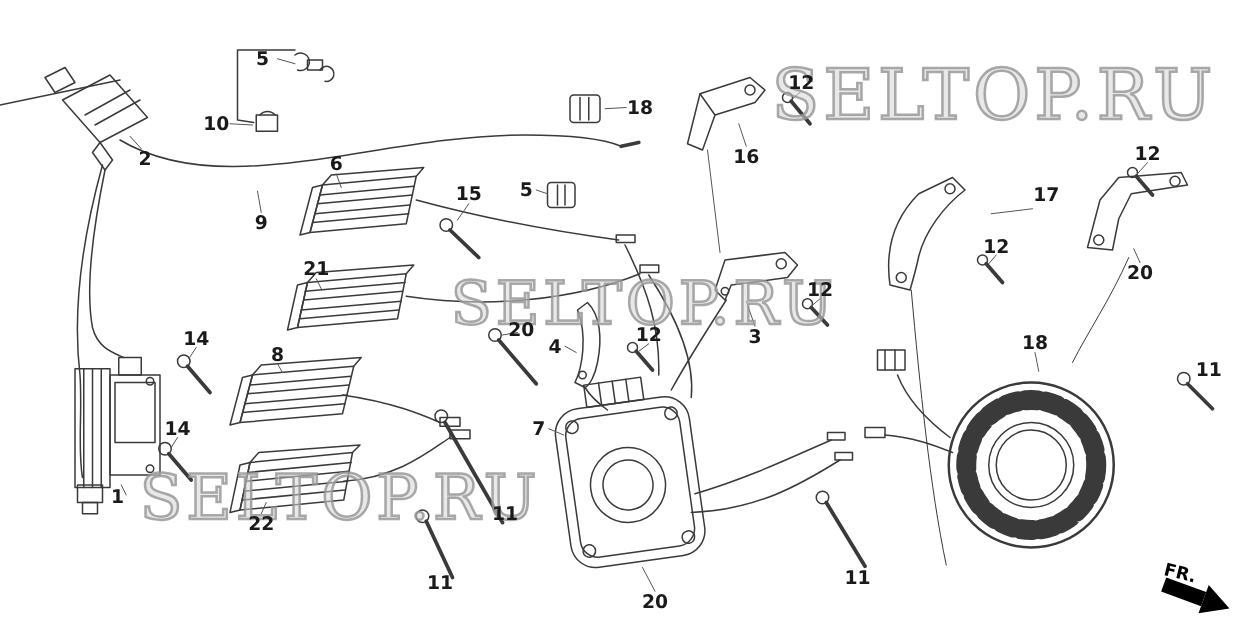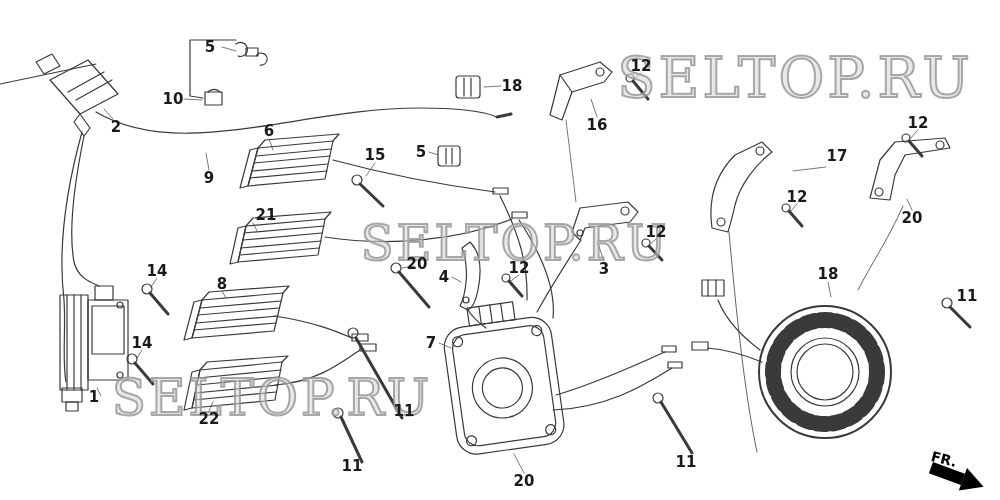--- a/index.html
+++ b/index.html
@@ -301,21 +301,21 @@
   <div class="pl" style="left:269px;top:131px">6</div>
   <div class="pl" style="left:375px;top:155px">15</div>
   <div class="pl" style="left:421px;top:152px">5</div>
   <div class="pl" style="left:512px;top:86px">18</div>
   <div class="pl" style="left:597px;top:125px">16</div>
   <div class="pl" style="left:641px;top:66px">12</div>
   <div class="pl" style="left:918px;top:123px">12</div>
   <div class="pl" style="left:837px;top:156px">17</div>
   <div class="pl" style="left:797px;top:197px">12</div>
   <div class="pl" style="left:912px;top:218px">20</div>
-  <div class="pl" style="left:266px;top:215px">21</div>
+  <div class="pl" style="left:253px;top:215px">21</div>
   <div class="pl" style="left:417px;top:264px">20</div>
   <div class="pl" style="left:444px;top:277px">4</div>
   <div class="pl" style="left:519px;top:268px">12</div>
   <div class="pl" style="left:656px;top:232px">12</div>
   <div class="pl" style="left:604px;top:269px">3</div>
   <div class="pl" style="left:157px;top:271px">14</div>
   <div class="pl" style="left:222px;top:284px">8</div>
   <div class="pl" style="left:142px;top:343px">14</div>
   <div class="pl" style="left:94px;top:397px">1</div>
   <div class="pl" style="left:209px;top:419px">22</div>

